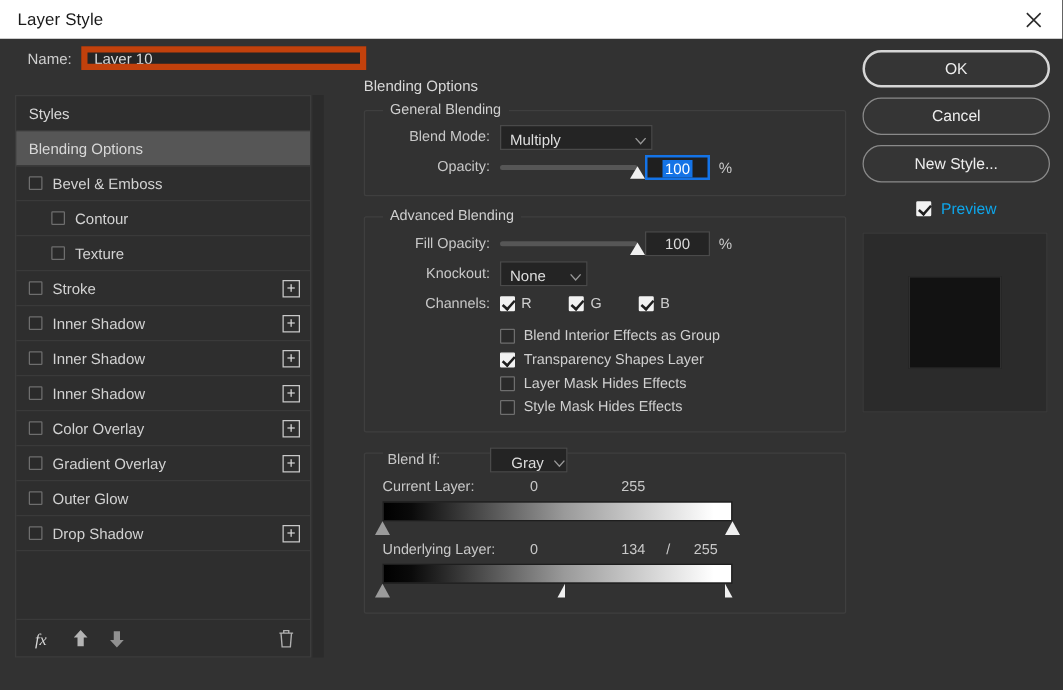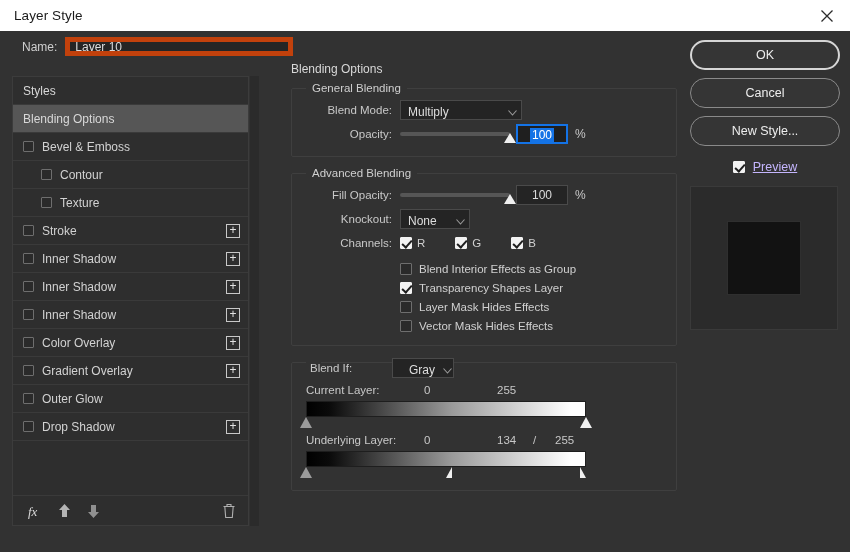--- a/index.html
+++ b/index.html
@@ -150,21 +150,21 @@
   
   .right { position: absolute; left: 690px; top: 40px; width: 150px; }
   .btn {
     width: 150px; height: 30px; border-radius: 15px; background: #353535;
     border: 1px solid #8a8a8a; color: #ededed; font-size: 12.5px;
     display: flex; align-items: center; justify-content: center;
     margin-bottom: 8px; cursor: pointer; font-family: "Liberation Sans", sans-serif;
   }
   .btn.default { border: 2px solid #d6d6d6; }
   .preview-row { display: flex; align-items: center; justify-content: center; height: 26px; margin-top: 2px; }
-  .preview-row .plbl { font-size: 12.5px; color: #c4b5fd; margin-left: 8px; text-decoration: underline; }
+  .preview-row .plbl { font-size: 12.5px; color: #0ea5e9; margin-left: 8px; }
   .thumb {
     width: 148px; height: 144px; background: #2b2b2b; border: 1px solid #3a3a3a;
     margin-top: 6px; display: flex; align-items: center; justify-content: center;
   }
   .thumb-inner { width: 74px; height: 74px; background: #121212; border: 1px solid #2f2f2f; }
 </style>
 </head>
 <body>
 
 <div class="dialog">
@@ -353,21 +353,21 @@
           <div class="optrow">
             <div class="chkbox on"></div>
             <span class="olbl">Transparency Shapes Layer</span>
           </div>
           <div class="optrow">
             <div class="chkbox"></div>
             <span class="olbl">Layer Mask Hides Effects</span>
           </div>
           <div class="optrow">
             <div class="chkbox"></div>
-            <span class="olbl">Vector Mask Hides Effects</span>
+            <span class="olbl">Style Mask Hides Effects</span>
           </div>
         </div>
     </fieldset>
 
     <fieldset style="padding-top:2px;">
       <legend style="opacity:0;">.</legend>
       <div class="bi-head" style="margin-top:-14px;">
         <span class="rlabel w82" style="text-align:left;margin-left:8px;">Blend If:</span>
         <div class="sel sel-blendif" style="margin-left:0;padding-left:16px;">
           <span>Gray</span>

